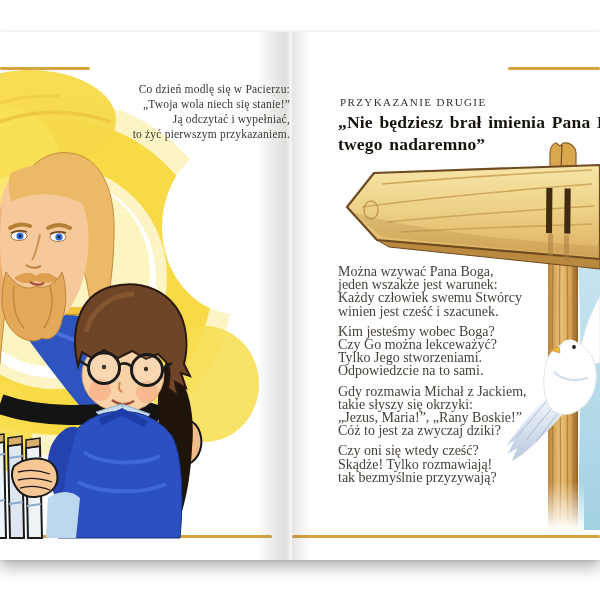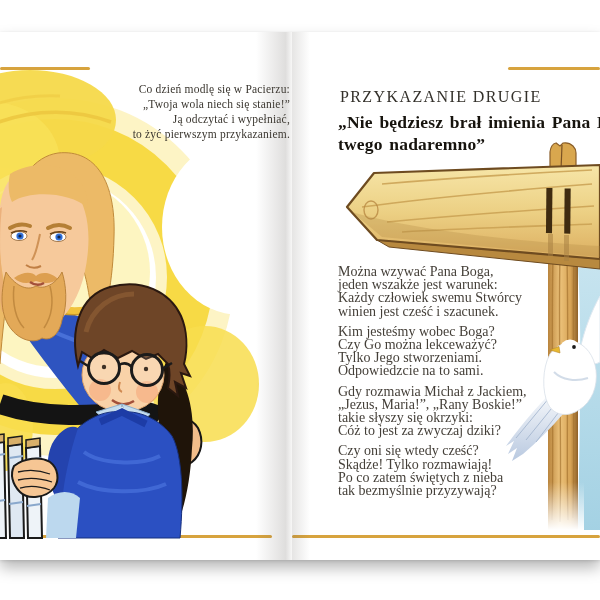--- a/index.html
+++ b/index.html
@@ -14,21 +14,21 @@
   .rule.r-tl{left:0;top:35px;width:90px;}
   .rule.r-bl{left:34px;top:503px;width:238px;}
   .rule.r-tr{left:216px;top:35px;width:92px;}
   .rule.r-br{left:0;top:503px;width:308px;}
   .gutter-l{position:absolute;top:0;right:0;width:36px;height:528px;pointer-events:none;
             background:linear-gradient(to right, rgba(110,105,100,0) 0%, rgba(95,90,85,.20) 82%, rgba(120,115,110,.06) 100%);}
   .gutter-r{position:absolute;top:0;left:0;width:18px;height:528px;pointer-events:none;
             background:linear-gradient(to right, rgba(95,90,85,.16), rgba(110,105,100,0));}
   .prayer{position:absolute;top:50px;right:2px;text-align:right;font-size:11.5px;line-height:15px;
           color:#3a362f;letter-spacing:.2px;}
-  .kicker{position:absolute;left:48px;top:56px;font-size:16px;letter-spacing:1.4px;color:#33302a;}
+  .kicker{position:absolute;left:48px;top:64px;font-size:11px;letter-spacing:1.4px;color:#33302a;}
   .quote{position:absolute;left:46px;top:80px;font-size:17.5px;font-weight:bold;line-height:21.5px;
          color:#16130d;letter-spacing:.2px;word-spacing:2px;white-space:nowrap;}
   .stanzas{position:absolute;left:46px;top:233px;font-size:14px;line-height:13.2px;color:#443f38;}
   .stanza{margin:0 0 7px 0;}
   .tline{white-space:nowrap;}
 </style>
 </head>
 <body>
 
 <div class="spread">
@@ -218,27 +218,26 @@
         <div class="tline">winien jest cześć i szacunek.</div>
       </div>
       <div class="stanza">
         <div class="tline">Kim jesteśmy wobec Boga?</div>
         <div class="tline">Czy Go można lekceważyć?</div>
         <div class="tline">Tylko Jego stworzeniami.</div>
         <div class="tline">Odpowiedzcie na to sami.</div>
       </div>
       <div class="stanza">
         <div class="tline">Gdy rozmawia Michał z Jackiem,</div>
+        <div class="tline">takie słyszy się okrzyki:</div>
         <div class="tline">„Jezus, Maria!”, „Rany Boskie!”</div>
-        <div class="tline">takie słyszy się okrzyki:</div>
         <div class="tline">Cóż to jest za zwyczaj dziki?</div>
       </div>
       <div class="stanza">
         <div class="tline">Czy oni się wtedy cześć?</div>
         <div class="tline">Skądże! Tylko rozmawiają!</div>
-        <div class="tline">Po co zatem świętych z nieba</div>
         <div class="tline">tak bezmyślnie przyzywają?</div>
       </div>
     </div>
 
     <div class="gutter-r"></div>
   </div>
 </div>
 
 </body></html>

